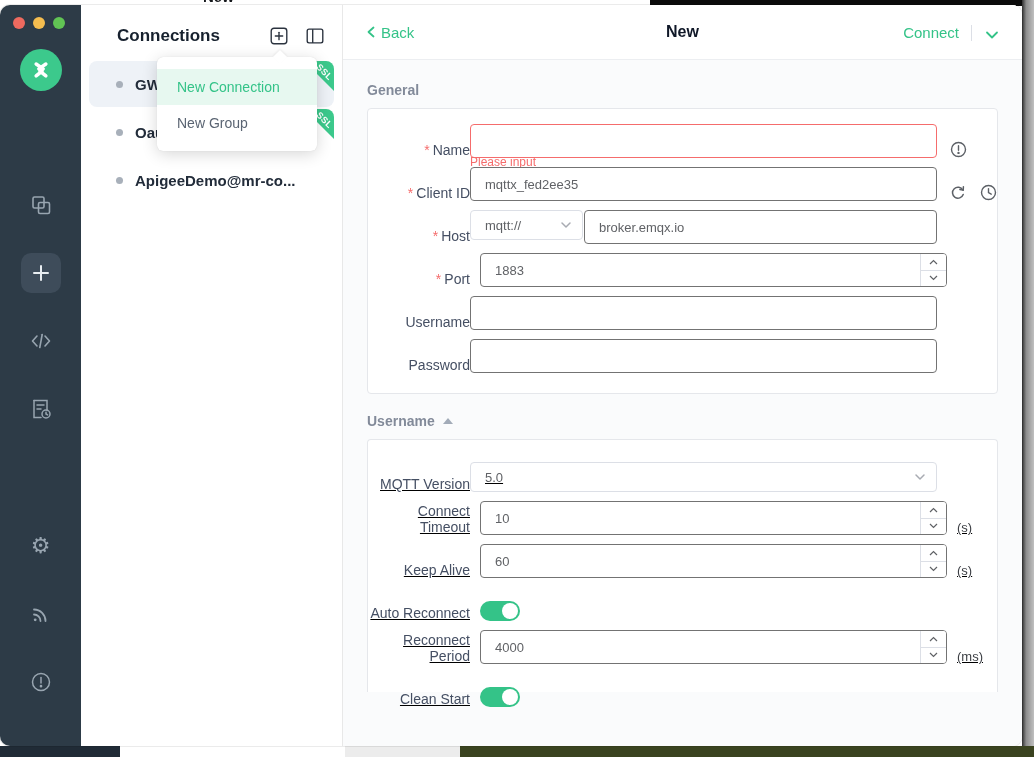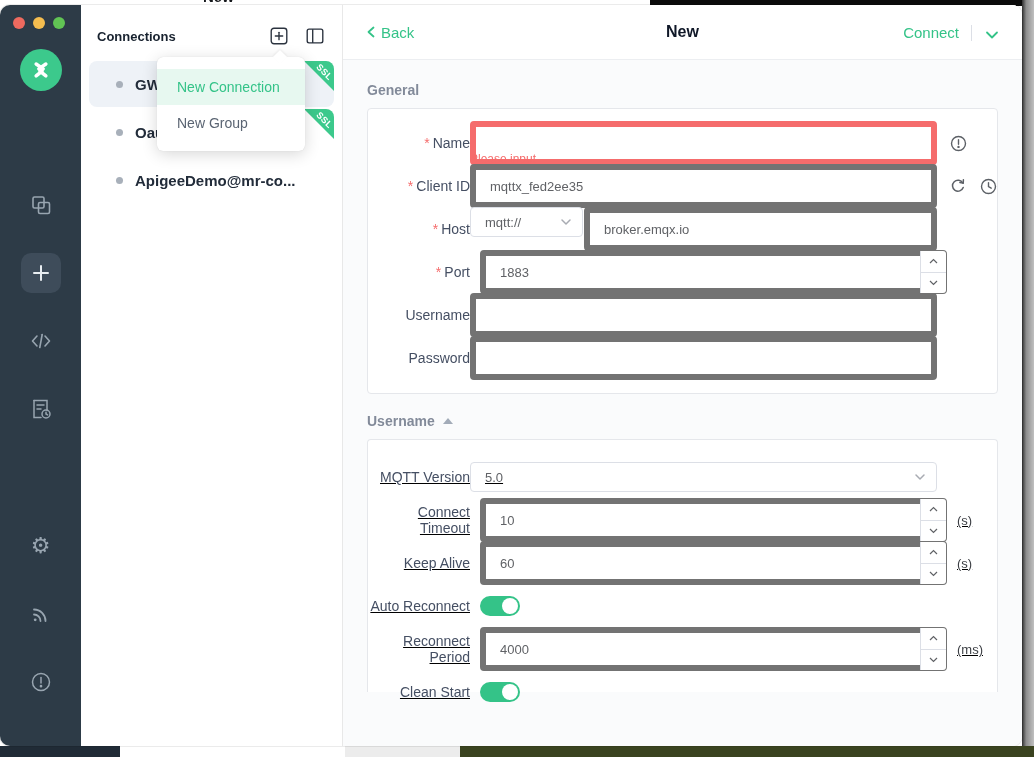--- a/index.html
+++ b/index.html
@@ -34,36 +34,36 @@
   .side-nav-bottom { display:flex; flex-direction:column; gap:28px; margin-top:auto; margin-bottom:44px; align-items:center; }
   .side-item { width:40px; height:40px; display:flex; align-items:center; justify-content:center;
                border-radius:10px; cursor:pointer; color:#98a5b0; }
   .side-item.active { background:#3e4c5a; color:#e8edf1; }
   .side-item svg { display:block; }
   .gear-glyph { font-size:22px; line-height:1; color:#98a5b0; }
 
   
   .panel { width:262px; background:#ffffff; border-right:1px solid #e8e8e8; position:relative; flex-shrink:0; }
   .panel-header { display:flex; align-items:center; padding:20px 16px 14px 16px; }
-  .panel-title { font-size:13px; font-weight:700; color:#17212e; flex:1; }
+  .panel-title { font-size:17px; font-weight:700; color:#17212e; flex:1;margin-left:20px; }
   .panel-header .hicon { margin-left:14px; cursor:pointer; display:flex; }
   .conn-list { padding:0 8px; }
   .conn-item { position:relative; height:46px; margin-bottom:2px; border-radius:8px;
                display:flex; align-items:center; cursor:pointer; }
   .conn-item.selected { background:#eef2f7; }
   .conn-dot { width:7px; height:7px; border-radius:50%; background:#a8b0ba; margin-left:27px; flex-shrink:0; }
   .conn-label { margin-left:12px; font-size:15px; font-weight:600; color:#222c3a; white-space:nowrap;
                 overflow:hidden; max-width:185px; }
   .ssl-badge { position:absolute; top:0; right:0; width:0; height:0;
                border-top:30px solid #3cc98c; border-left:30px solid transparent; border-top-right-radius:8px; }
   .ssl-badge-text { position:absolute; top:6px; right:0px; transform:rotate(45deg);
                     font-size:9px; font-weight:700; color:#fff; letter-spacing:0.5px; }
 
   
-  .menu { position:absolute; left:76px; top:52px; width:148px; background:#fff; border-radius:6px;
+  .menu { position:absolute; left:76px; top:52px; width:160px; background:#fff; border-radius:6px;
           box-shadow:0 3px 16px rgba(0,0,0,0.16), 0 0 1px rgba(0,0,0,0.15); z-index:20; padding:12px 0 10px 0; }
   .menu-arrow { position:absolute; top:-5px; left:118px; width:10px; height:10px; background:#fff;
                 transform:rotate(45deg); box-shadow:-1px -1px 2px rgba(0,0,0,0.06); }
   .menu-item { height:36px; display:flex; align-items:center; padding-left:20px; font-size:14px;
                color:#5a6472; cursor:pointer; }
   .menu-item.active { background:#e7f8f0; color:#34c388; }
 
   
   .main { flex:1; background:#fafbfc; display:flex; flex-direction:column; min-width:0; }
   .topbar { height:55px; background:#fff; border-bottom:1px solid #eceef1; display:flex; align-items:center;
@@ -77,26 +77,26 @@
   .connect-caret { display:flex; cursor:pointer; }
 
   .content { flex:1; padding:0 24px; overflow:hidden; }
   .section-title { margin-top:22px; font-size:14px; font-weight:700; color:#828a99;
                    display:flex; align-items:center; }
   .tri-up { width:0; height:0; border-left:5px solid transparent; border-right:5px solid transparent;
             border-bottom:6px solid #a2abb8; margin-left:8px; display:inline-block; }
   .card { margin-top:10px; background:#fff; border:1px solid #e5e7eb; border-radius:4px; padding:19px 0 7px 0; }
   .card.cut { border-bottom:none; border-bottom-left-radius:0; border-bottom-right-radius:0; padding-bottom:0; height:253px;text-decoration:underline; }
 
-  .row { display:flex; align-items:center; height:30px; margin-bottom:13px; position:relative; }
+  .row { display:flex; align-items:flex-end; height:30px; margin-bottom:13px; position:relative; }
   .row-label { width:102px; text-align:right; font-size:14px; color:#454f63; flex-shrink:0; }
   .req { color:#f56c6c; margin-right:3px; }
   .field-wrap { position:relative; width:467px; flex-shrink:0; }
   .field-wrap.host { display:flex; gap:1px; }
-  input.txt { width:100%; height:30px; border:6px solid #737373; border-radius:4px; background:#fff;
+  input.txt { width:100%; height:30px; border:1px solid #737373; border-radius:4px; background:#fff;
               font-size:13px; color:#606266; padding:16px 14px; outline:none; font-family:inherit; }
   input.txt.error { border-color:#f56c6c; }
   .err-msg { position:absolute; left:0; top:31px; font-size:12px; color:#f56c6c; }
   .row-icons { display:flex; align-items:center; gap:14px; margin-left:13px; color:#5c6066; }
   .row-icons .ric { display:flex; cursor:pointer; }
 
   .select { height:30px; border:1px solid #dcdfe6; border-radius:4px; background:#fff; display:flex;
             align-items:center; justify-content:space-between; padding:0 10px 0 14px; font-size:13px;
             color:#606266; cursor:pointer; }
   .select.small { width:113px; flex-shrink:0; }

